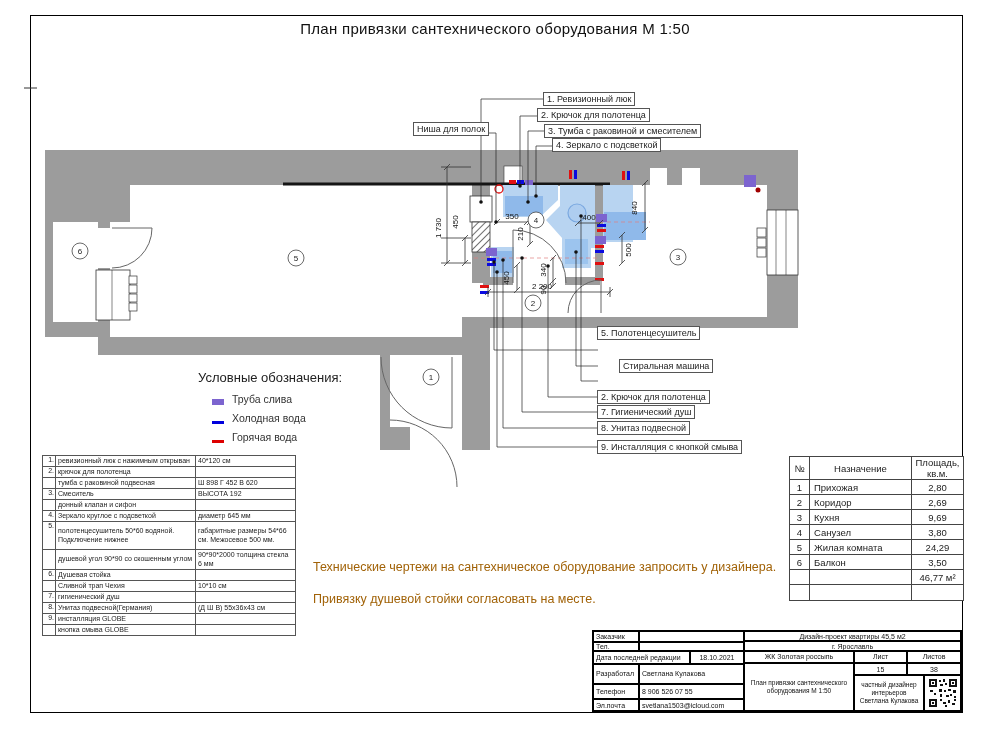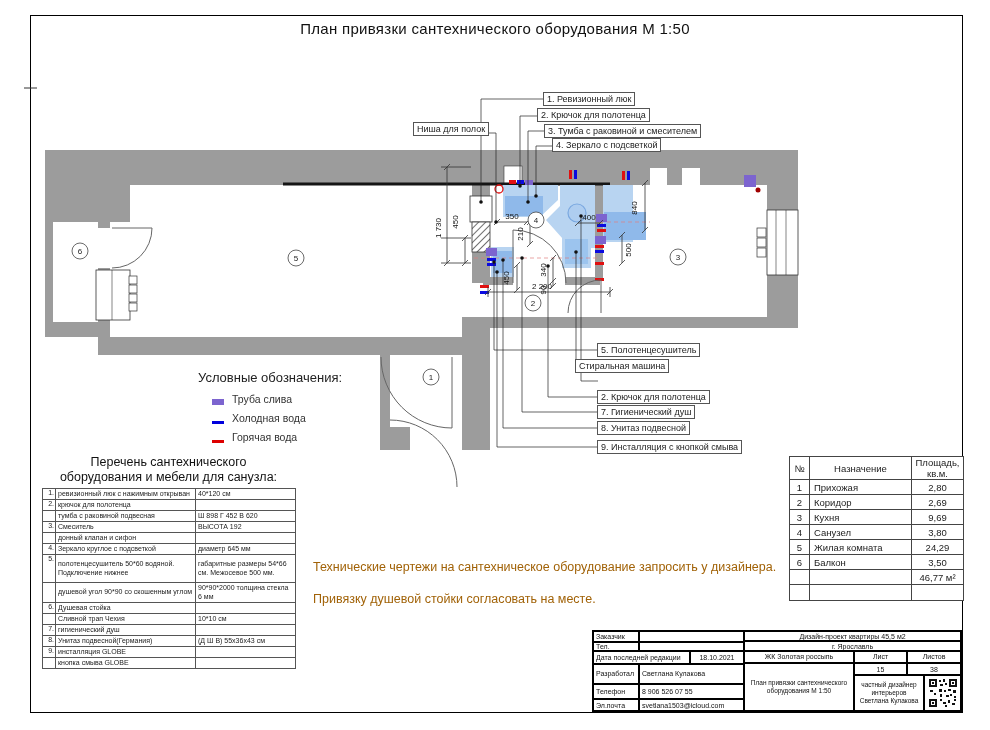--- a/index.html
+++ b/index.html
@@ -278,22 +278,22 @@
         <text x="80" y="254" fill="#222">6</text>
         </g>
     </g>
   </svg>
 
   <div class="callout" style="left:413px;top:122px">Ниша для полок</div>
   <div class="callout" style="left:543px;top:92px">1. Ревизионный люк</div>
   <div class="callout" style="left:537px;top:108px">2. Крючок для полотенца</div>
   <div class="callout" style="left:544px;top:124px">3. Тумба с раковиной и смесителем</div>
   <div class="callout" style="left:552px;top:138px">4. Зеркало с подсветкой</div>
-  <div class="callout" style="left:597px;top:343px">5. Полотенцесушитель</div>
-  <div class="callout" style="left:575px;top:359px">Стиральная машина</div>
+  <div class="callout" style="left:597px;top:326px">5. Полотенцесушитель</div>
+  <div class="callout" style="left:619px;top:359px">Стиральная машина</div>
   <div class="callout" style="left:597px;top:390px">2. Крючок для полотенца</div>
   <div class="callout" style="left:597px;top:405px">7. Гигиенический душ</div>
   <div class="callout" style="left:597px;top:421px">8. Унитаз подвесной</div>
   <div class="callout" style="left:597px;top:440px">9. Инсталляция с кнопкой смыва</div>
 
   <div id="legend">
     <div class="lg-title">Условные обозначения:</div>
     <div class="lg-item">
       <span class="lg-sw sw-purple"></span>
       <span>Труба слива</span>
@@ -302,24 +302,20 @@
       <span class="lg-sw sw-blue"></span>
       <span>Холодная вода</span>
     </div>
     <div class="lg-item">
       <span class="lg-sw sw-red"></span>
       <span>Горячая вода</span>
     </div>
   </div>
 
   <div id="equip">
-    <div class="eq-title">
-      <div>Перечень сантехнического</div>
-      <div>оборудования и мебели для санузла:</div>
-    </div>
     <table class="eq">
       <colgroup>
           <col class="c-num">
           <col class="c-name">
           <col class="c-spec">
         </colgroup>
       <tbody>
         <tr>
             <td class="num">1.</td>
             <td>ревизионный люк с нажимным открыван</td>

